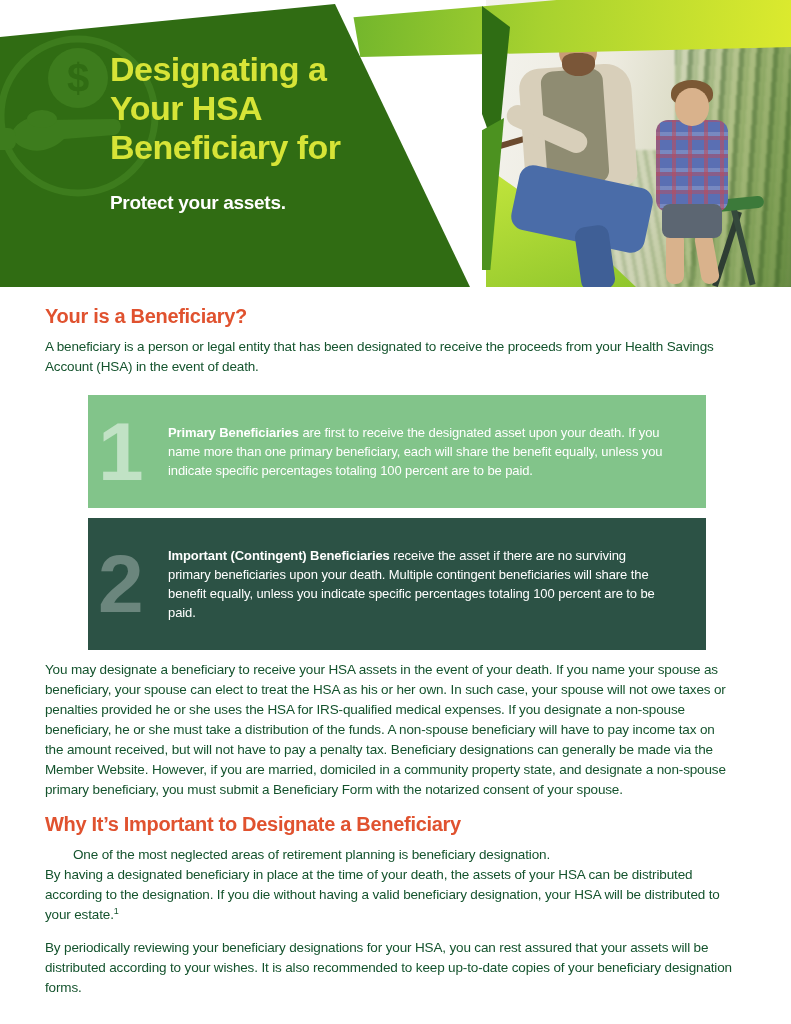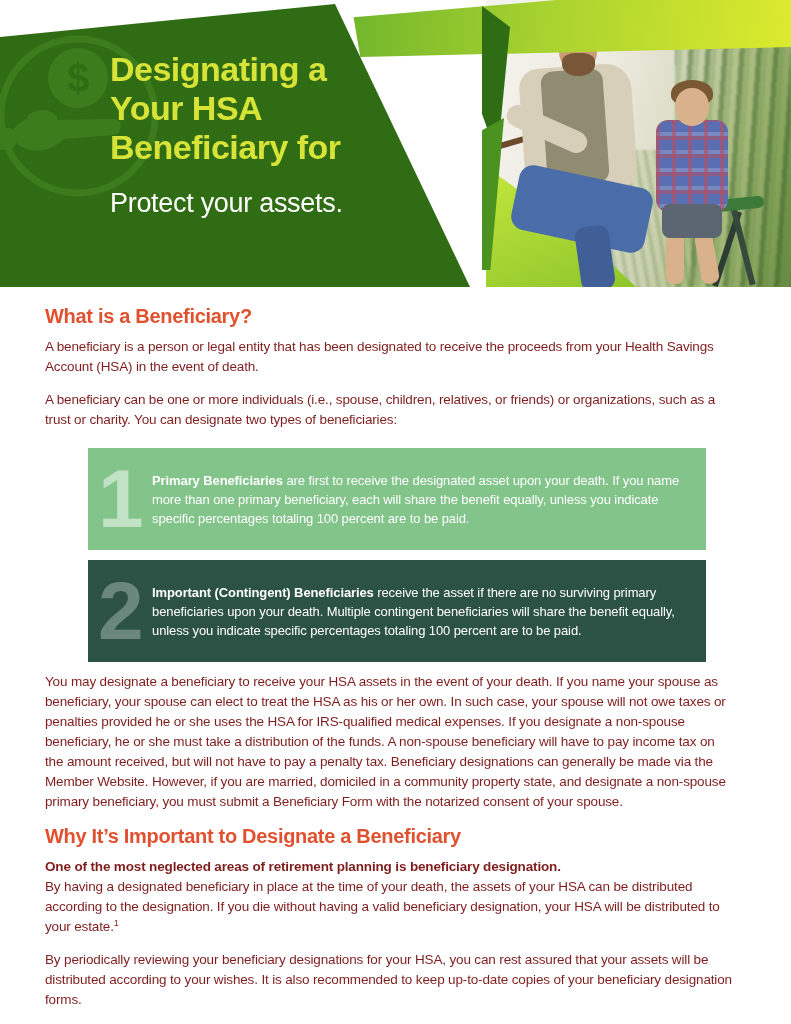--- a/index.html
+++ b/index.html
@@ -76,45 +76,45 @@
   }
   .hand-coin { position:absolute; left:-8px; top:16px; }
   .hero-title {
     position:absolute; left:110px; top:50px;
     font-size:34px; line-height:39px; font-weight:700; letter-spacing:-0.5px;
     color:#d7e437;
   }
   .hero-title span { display:block; }
   .hero-tagline {
     position:absolute; left:110px; top:186px;
-    font-size:27px; line-height:34px; font-weight:400; letter-spacing:-0.3px;
+    font-size:19px; line-height:34px; font-weight:700; letter-spacing:-0.3px;
     color:#ffffff;
   }
   .hero-tagline span { display:block; }
 
   
   .content { padding:6px 45px 0 45px; }
   h2.orange {
     color:#e0522f; font-size:20px; font-weight:700; letter-spacing:-0.3px;
     margin:12px 0 9px 0;
   }
   p.body {
-    color:#7f1d1d; font-size:13.5px; line-height:20px; letter-spacing:-0.15px;
+    color:#14532d; font-size:13.5px; line-height:20px; letter-spacing:-0.15px;
     max-width:708px; margin:0 0 13px 0;
   }
-  p.body.bold-lead { font-weight:700; margin-bottom:0; }
+  p.body.bold-lead { font-weight:400; margin-bottom:0;margin-left:28px; }
   sup.fn { font-size:9px; vertical-align:super; line-height:0; }
 
   .num-boxes { margin:18px 0 10px 43px; width:618px; display:flex; flex-direction:column; gap:10px; }
   .num-box { display:flex; align-items:center; min-height:96px; padding:12px 20px 12px 0; }
   .num-box .big-num {
     flex:0 0 64px; padding-left:10px; text-align:left;
     font-size:82px; line-height:78px; font-weight:700;
   }
-  .num-box p { color:#ffffff; font-size:13px; line-height:19px; letter-spacing:-0.1px; margin:0; }
+  .num-box p { color:#ffffff; font-size:13px; line-height:19px; letter-spacing:-0.1px; margin:16px; }
   .box1 { background:#82c48a; }
   .box1 .big-num { color:rgba(255,255,255,.5); }
   .box2 { background:#2c5245; }
   .box2 .big-num { color:rgba(255,255,255,.3); }
 </style>
 </head>
 <body>
 
 <div class="page">
 
@@ -167,23 +167,22 @@
       </h1>
 
       <p class="hero-tagline">
         <span>Protect your assets.</span>
       </p>
     </div>
   </header>
 
   <main class="content">
 
-    <h2 class="orange">What is a Beneficiary?</h2>
+    <h2 class="orange">Your is a Beneficiary?</h2>
     <p class="body">A beneficiary is a person or legal entity that has been designated to receive the proceeds from your Health Savings Account (HSA) in the event of death.</p>
-    <p class="body">A beneficiary can be one or more individuals (i.e., spouse, children, relatives, or friends) or organizations, such as a trust or charity. You can designate two types of beneficiaries:</p>
 
     <section class="num-boxes">
       <div class="num-box box1">
         <span class="big-num">1</span>
         <p><strong>Primary Beneficiaries</strong><span> are first to receive the designated asset upon your death. If you name more than one primary beneficiary, each will share the benefit equally, unless you indicate specific percentages totaling 100 percent are to be paid.</span></p>
       </div>
       <div class="num-box box2">
         <span class="big-num">2</span>
         <p><strong>Important (Contingent) Beneficiaries</strong><span> receive the asset if there are no surviving primary beneficiaries upon your death. Multiple contingent beneficiaries will share the benefit equally, unless you indicate specific percentages totaling 100 percent are to be paid.</span></p>
       </div>

